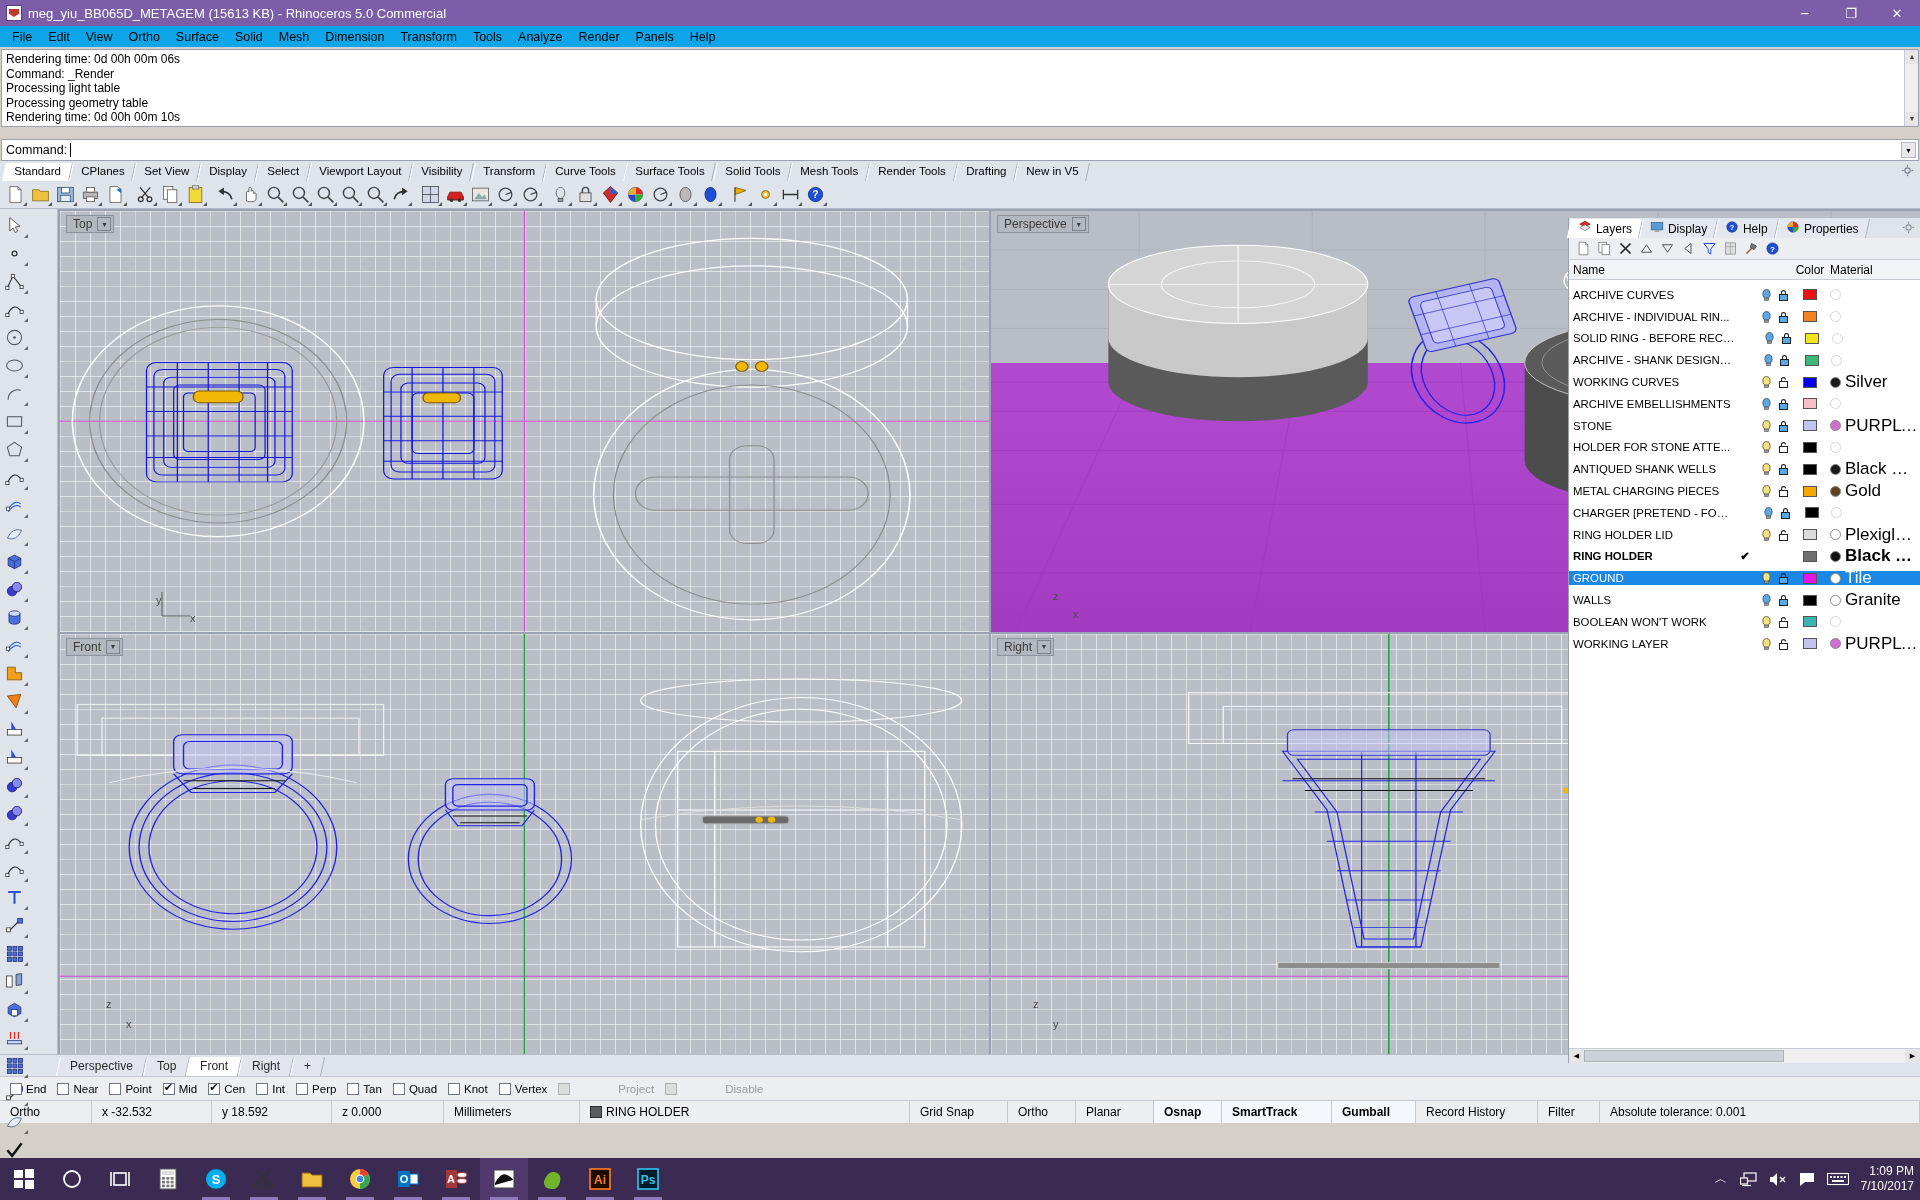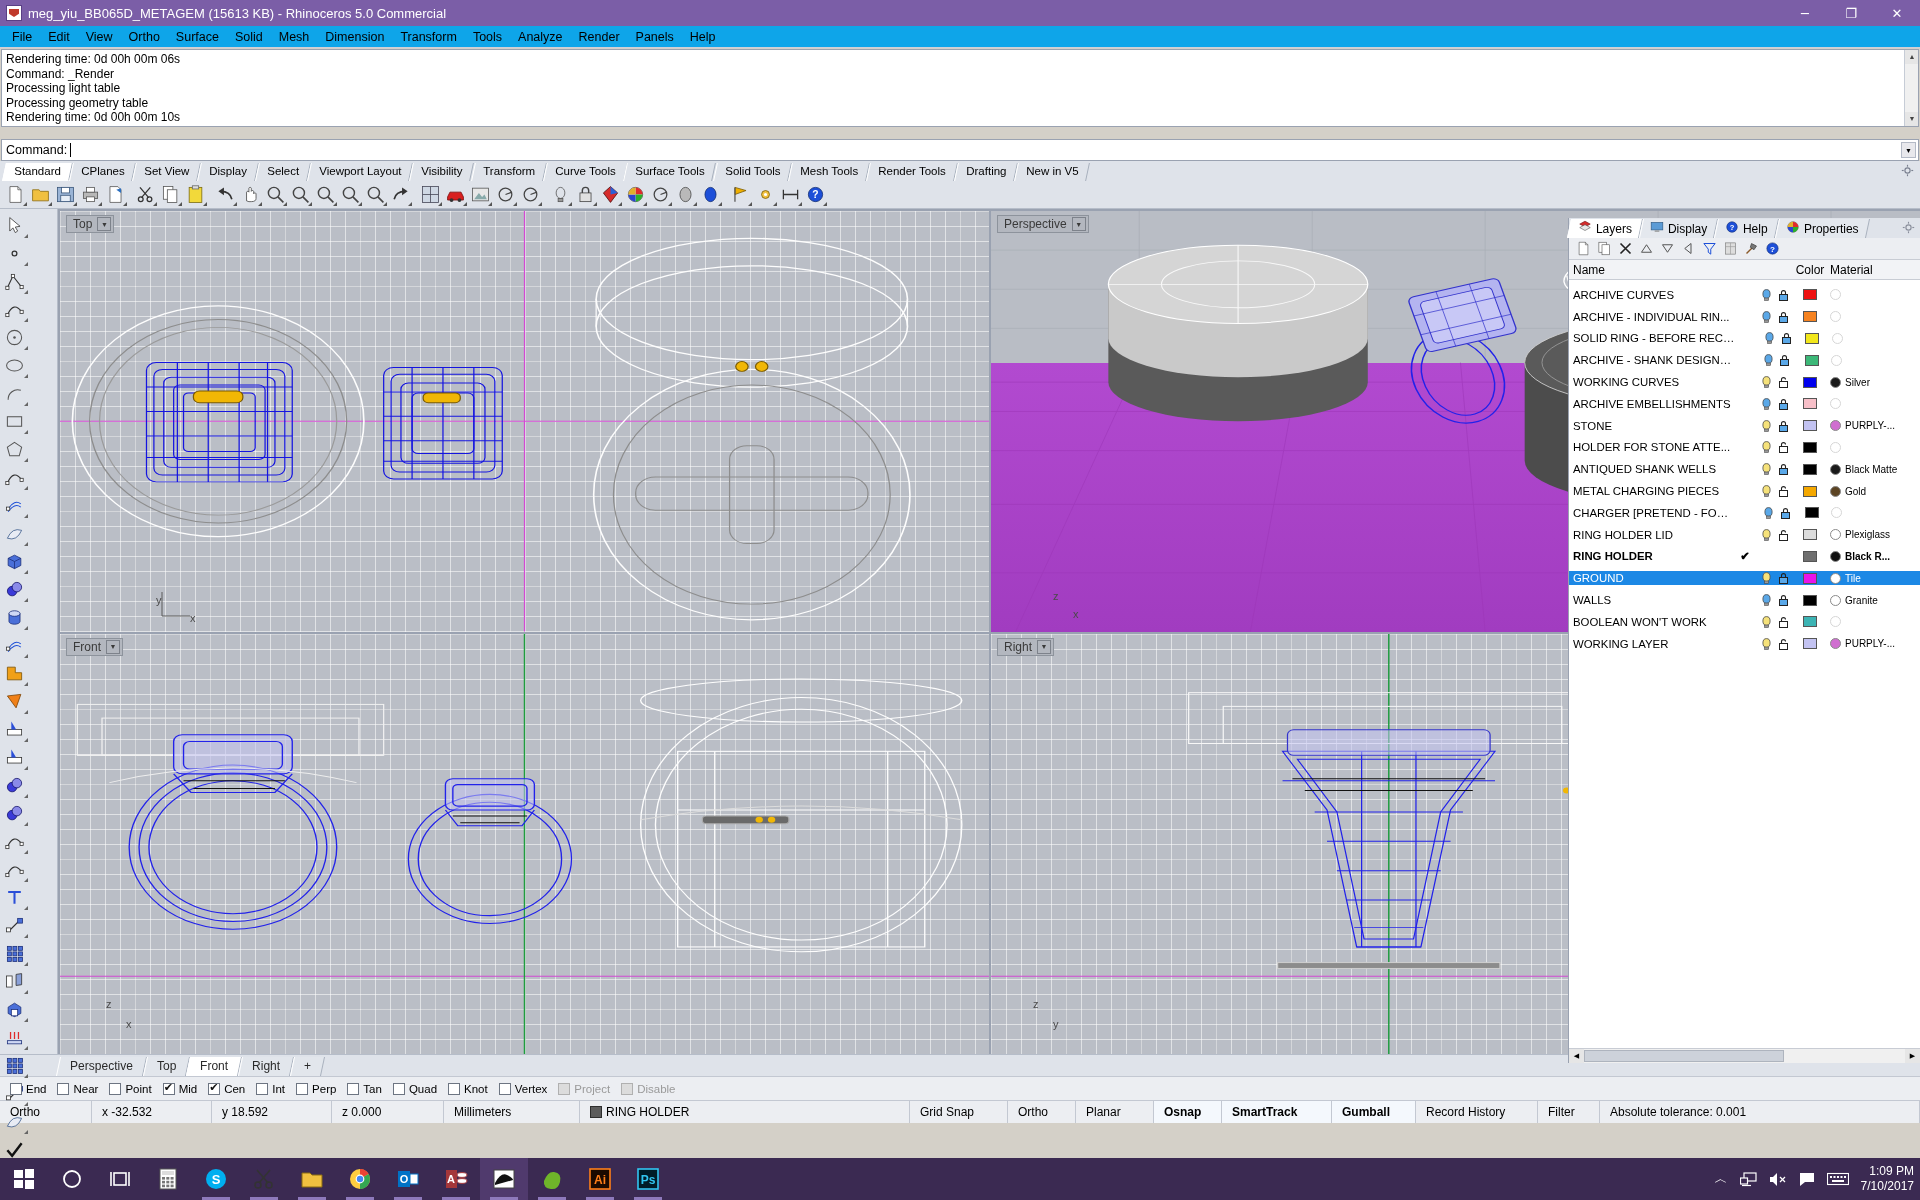--- a/index.html
+++ b/index.html
@@ -170,21 +170,21 @@
     padding-left: 6px; border-top: 1px solid #c3c8d2; gap: 3px;
   }
   .osnap { display: flex; align-items: center; font-size: 11.5px; padding: 0 4px; }
   .osnap .box {
     width: 12px; height: 12px; background: #fff; border: 1px solid #6d7582;
     margin-right: 4px; position: relative;
   }
   .osnap.checked .box::after {
     content: "✔"; position: absolute; left: 0px; top: -3px; font-size: 11px; color: #111;
   }
-  .osnap.disabled { color: #9a9a9a; }
+  .osnap.disabled { color: #9a9a9a; gap: 44px; }
   .osnap.disabled .box { background: #dcdcdc; border-color: #b0b0b0; }
 
   
   .statusbar {
     height: 23px; background: #eceef2; display: flex; align-items: stretch;
     border-top: 1px solid #c3c8d2; font-size: 12px;
   }
   .scell {
     display: flex; align-items: center; padding: 0 10px;
     border-right: 1px solid #c3c8d2;
@@ -223,21 +223,21 @@
   .lrow.selected { background: #1c88e5; color: #fff; }
   .lrow.current { font-weight: bold; }
   .c-name { flex: 1 1 auto; padding-left: 4px; overflow: hidden; text-overflow: ellipsis; }
   .c-chk { width: 26px; text-align: center; }
   .c-vis { width: 16px; display: flex; justify-content: center; }
   .c-lock { width: 18px; display: flex; justify-content: center; }
   .c-color { width: 36px; display: flex; justify-content: center; }
   .c-mat { width: 92px; display: flex; align-items: center; gap: 4px; padding-left: 2px; overflow: hidden; }
   .sw { width: 14px; height: 11px; border: 1px solid #555; }
   .matdot { width: 11px; height: 11px; border-radius: 50%; border: 1px solid #8a8a8a; flex: 0 0 auto; }
-  .mattext { overflow: hidden; text-overflow: ellipsis; white-space: nowrap; font-size: 10px; }
+  .mattext { overflow: hidden; text-overflow: ellipsis; white-space: nowrap; font-size: 17px; }
   .panel-hscroll {
     height: 15px; background: #f0f0f0; border-top: 1px solid #c8ccd4;
     display: flex; align-items: center;
   }
   .ph-arrow { width: 15px; height: 14px; font-size: 7px; display: flex; align-items: center; justify-content: center; background: #e6e6e6; }
   .ph-thumb { height: 12px; background: #cdd2da; border: 1px solid #aeb4be; }
 
   
   .taskbar {
     position: absolute; left: 0; bottom: 0; width: 1920px; height: 42px;

